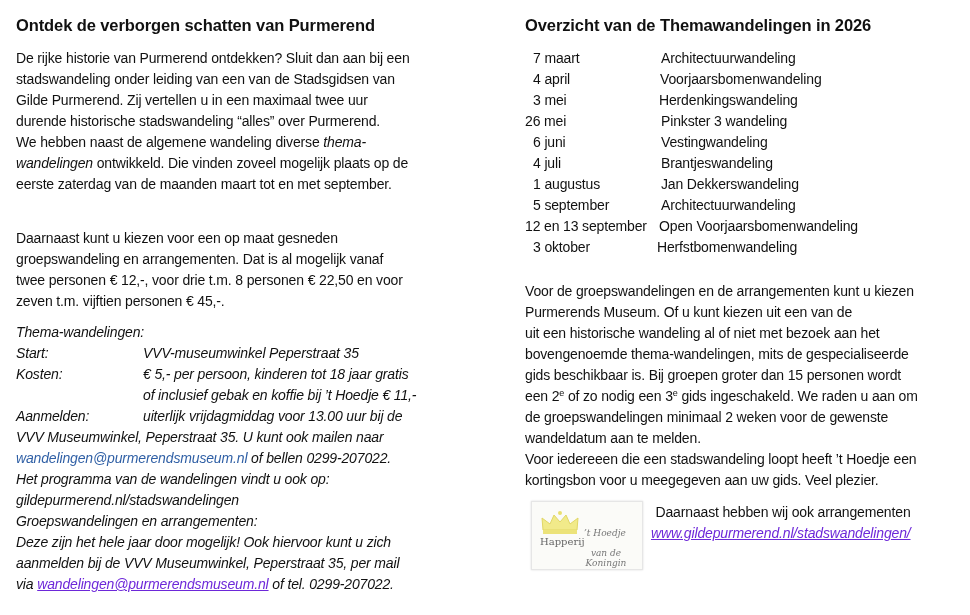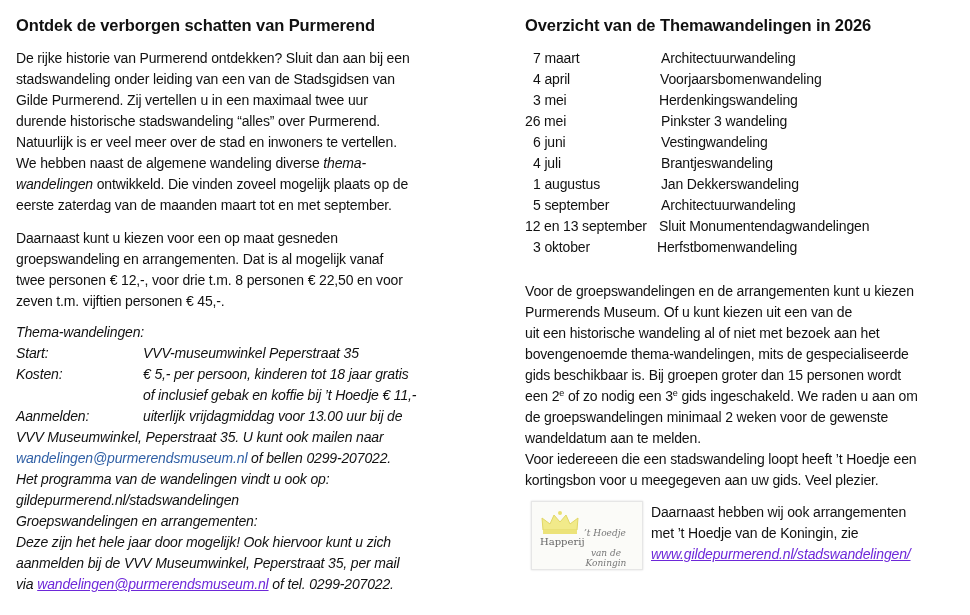--- a/index.html
+++ b/index.html
@@ -40,21 +40,20 @@
 <body>
 
 <div class="col col-left">
   <h1>Ontdek de verborgen schatten van Purmerend</h1>
 
   <div class="p" style="top:48px">
     <span class="line">De rijke historie van Purmerend ontdekken? Sluit dan aan bij een</span>
     <span class="line">stadswandeling onder leiding van een van de Stadsgidsen van</span>
     <span class="line">Gilde Purmerend. Zij vertellen u in een maximaal twee uur</span>
     <span class="line">durende historische stadswandeling “alles” over Purmerend.</span>
-    <span class="line">Natuurlijk is er veel meer over de stad en inwoners te vertellen.</span>
     <span class="line"><span>We hebben naast de algemene wandeling diverse </span><i>thema-</i></span>
     <span class="line"><i>wandelingen</i><span> ontwikkeld. Die vinden zoveel mogelijk plaats op de</span></span>
     <span class="line">eerste zaterdag van de maanden maart tot en met september.</span>
   </div>
 
   <div class="p" style="top:228px">
     <span class="line">Daarnaast kunt u kiezen voor een op maat gesneden</span>
     <span class="line">groepswandeling en arrangementen. Dat is al mogelijk vanaf</span>
     <span class="line">twee personen € 12,-, voor drie t.m. 8 personen € 22,50 en voor</span>
     <span class="line">zeven t.m. vijftien personen € 45,-.</span>
@@ -119,21 +118,21 @@
     <span class="sched-row">
         <span class="d" style="left:8px">1 augustus</span>
         <span class="t" style="left:136px">Jan Dekkerswandeling</span>
       </span>
     <span class="sched-row">
         <span class="d" style="left:8px">5 september</span>
         <span class="t" style="left:136px">Architectuurwandeling</span>
       </span>
     <span class="sched-row">
         <span class="d" style="left:0px">12 en 13 september</span>
-        <span class="t" style="left:134px">Sluit Monumentendagwandelingen</span>
+        <span class="t" style="left:134px">Open Voorjaarsbomenwandeling</span>
       </span>
     <span class="sched-row">
         <span class="d" style="left:8px">3 oktober</span>
         <span class="t" style="left:132px">Herfstbomenwandeling</span>
       </span>
   </div>
 
   <div class="p" style="top:281px">
     <span class="line">Voor de groepswandelingen en de arrangementen kunt u kiezen</span>
     <span class="line">Purmerends Museum. Of u kunt kiezen uit een van de</span>
@@ -151,18 +150,17 @@
     <svg class="crown" width="40" height="26" viewBox="0 0 40 26">
       <path d="M3 20 L2 8 L10 14 L14 5 L20 12 L26 5 L30 14 L38 8 L37 20 Z" fill="#f1ea8a" stroke="#e1d765" stroke-width="1"></path>
       <rect x="3" y="20" width="34" height="4" fill="#ece37a"></rect>
       <circle cx="20" cy="3" r="2" fill="#e9df70"></circle>
     </svg>
     <span class="happ">Happerij</span>
     <span class="hoedje">’t Hoedje</span>
     <span class="koningin">van de Koningin</span>
   </div>
 
-  <div class="p" style="top:502px; left:126px;">
+  <div class="p" style="top:502px; left:126px;text-align:right;">
     <span class="line">Daarnaast hebben wij ook arrangementen</span>
-    <span class="line">met ’t Hoedje van de Koningin, zie</span>
     <span class="line"><span class="link-u it">www.gildepurmerend.nl/stadswandelingen/</span></span>
   </div>
 </div>
 
 </body></html>

